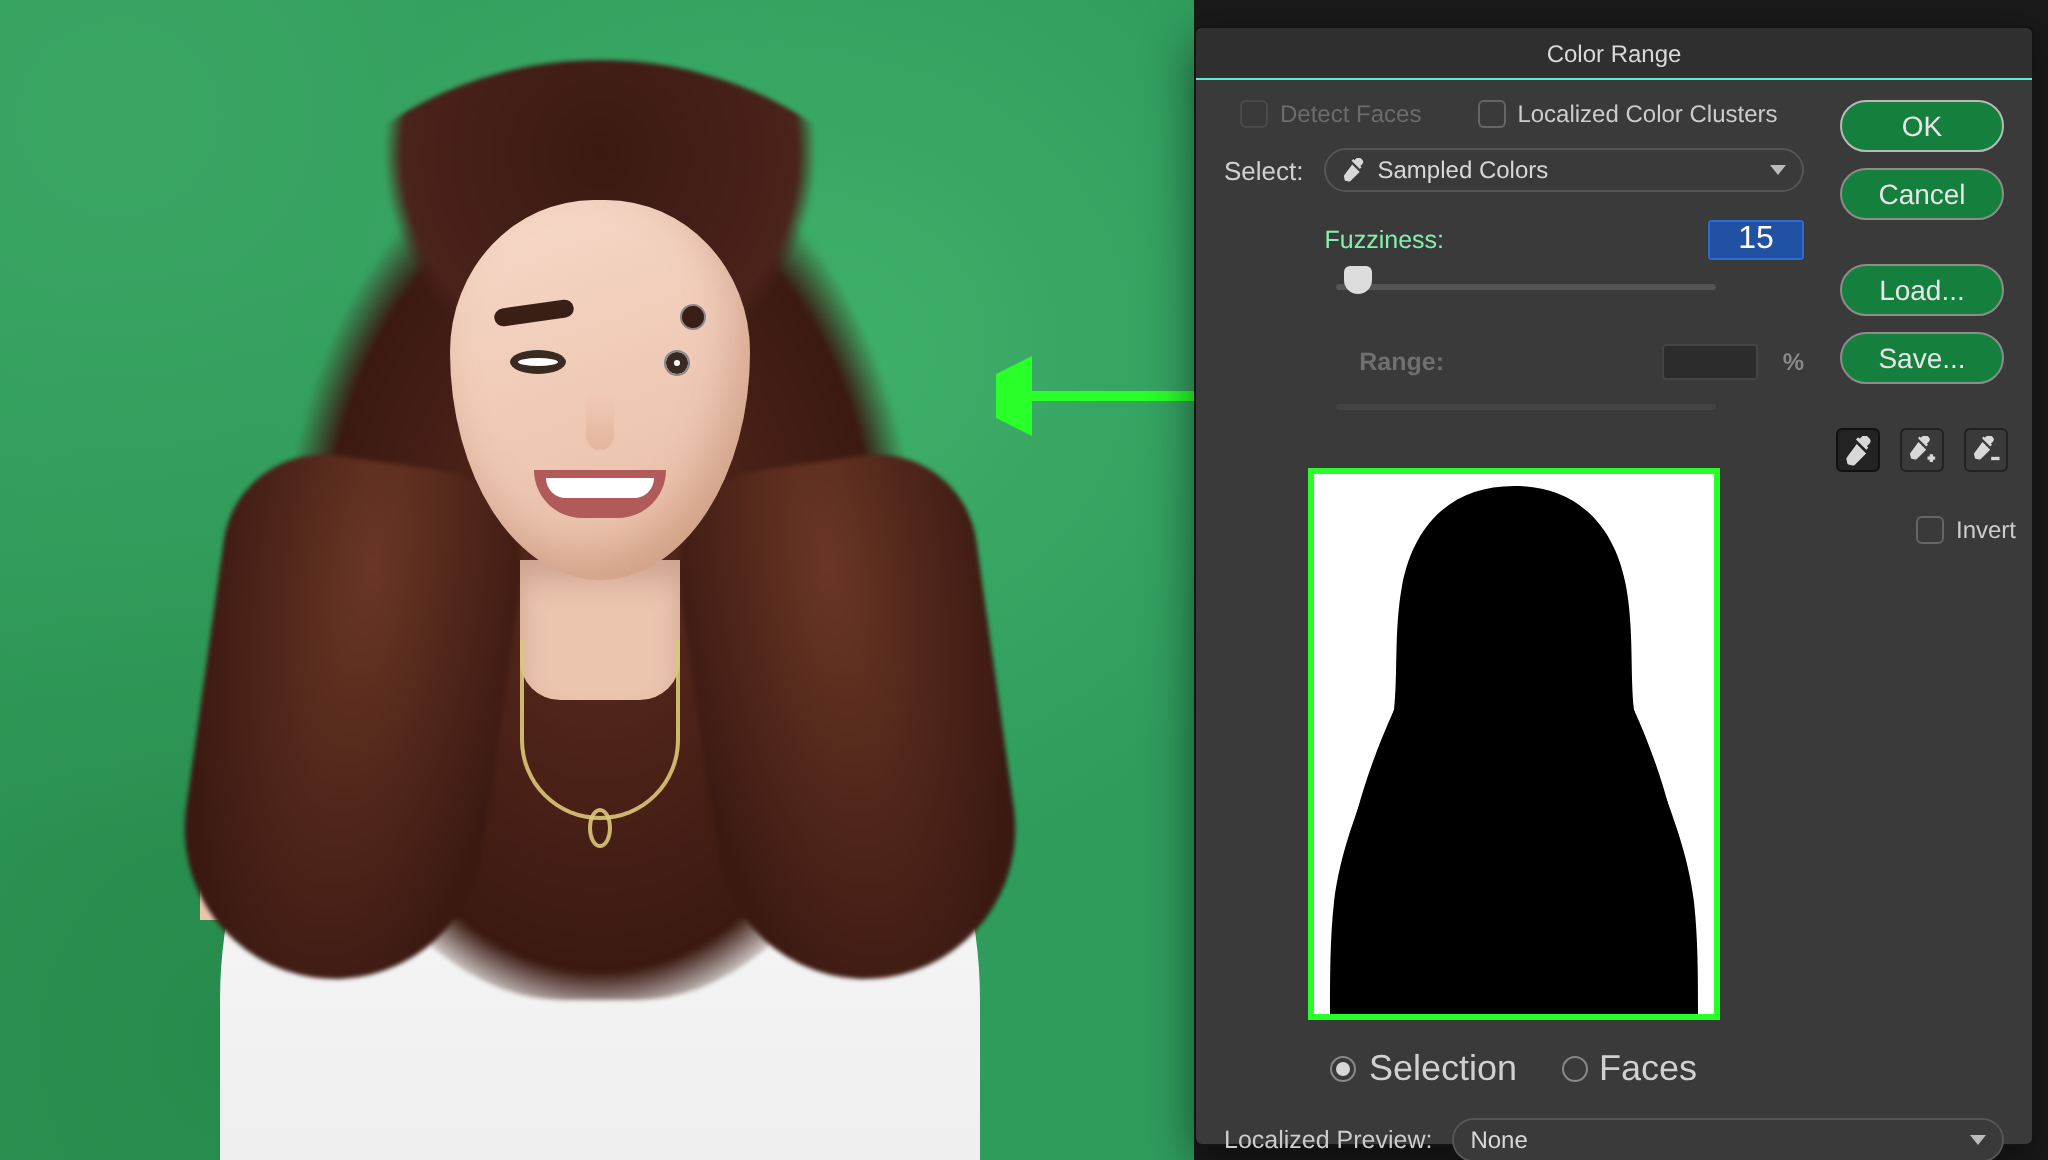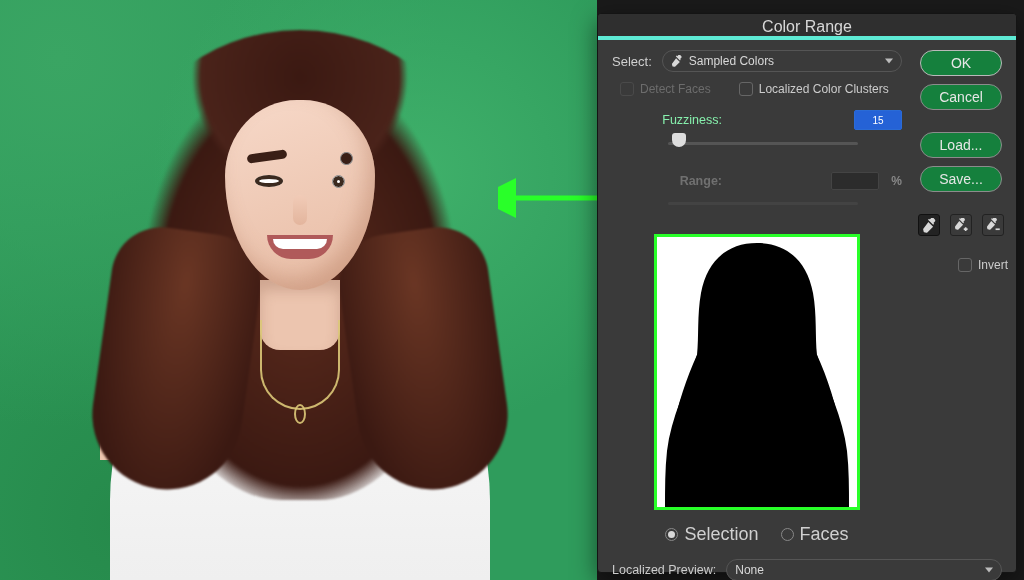--- a/index.html
+++ b/index.html
@@ -120,24 +120,24 @@
     width: 420px; height: 560px;
     background: #3a3a3a;
     border: 1px solid #141414;
     border-radius: 4px;
     box-shadow: 0 8px 24px rgba(0,0,0,.5);
     display:flex; flex-direction:column;
   }
   .titlebar {
     height: 26px;
     background: #2f2f2f;
-    border-bottom: 4px solid #5eead4;
+    border-bottom: 1px solid #5eead4;
     text-align: center;
     line-height: 26px;
-    font-size: 16px;
+    font-size: 12px;
     color: #d8d8d8;
     border-radius: 4px 4px 0 0;
   }
   .body {
     flex:1;
     display:flex;
     padding: 10px 10px 8px 14px;
     gap: 14px;
   }
   .main-col { flex:1; display:flex; flex-direction:column; }
@@ -173,22 +173,22 @@
     background:#3a3a3a; display:inline-block;
   }
   .disabled { color:#6c6c6c; }
   .disabled .chk { border-color:#4a4a4a; }
 
   .field-row{ display:flex; align-items:center; gap:12px; margin-top:4px;}
   .field-lbl{ width:110px; text-align:right; color:#86efac; font-size:12.5px;}
   .field-lbl.muted{ color:#707070;}
   .num-input{
     width:48px; height:20px;
-    background:#1d4ed8; border:1px solid #2a6bd6;
-    color:#fff; font-size:10px; text-align:center;
+    background:#0f172a; border:1px solid #2a6bd6;
+    color:#fff; font-size:16px; text-align:center;
     border-radius:2px; outline:none;
   }
   .num-input.selected{
     box-shadow: inset 0 0 0 999px rgba(42,107,214,.7);
   }
   .num-ro{
     width:48px; height:18px;
     background:#2c2c2c; border:1px solid #444;
     border-radius:2px;
   }
@@ -283,38 +283,38 @@
   </defs>
   <line x1="118" y1="20" x2="10" y2="20" stroke="#29ff29" stroke-width="5" marker-end="url(#ah)"></line>
 </svg>
 
 <div class="dialog">
   <div class="titlebar">Color Range</div>
 
   <div class="body">
     <div class="main-col">
 
+      <div class="row" style="gap:28px; margin-left:8px;">
+        <div class="chk-row disabled">
+          <span class="chk"></span>
+          <span>Detect Faces</span>
+        </div>
+        <div class="chk-row">
+          <span class="chk"></span>
+          <span>Localized Color Clusters</span>
+        </div>
+      </div>
+
       <div class="row">
         <label class="lbl">Select:</label>
         <div class="dd">
           <svg class="eyedrop" viewBox="0 0 16 16">
             <path d="M13.5 1.2c.9.9.9 2 0 2.9l-1.3 1.3 0.8 0.8-1.1 1.1-5.5-5.5 1.1-1.1 0.8 0.8 1.3-1.3c.9-.9 2-.9 2.9 0zM6.8 4.3l5 5-6.1 6.1c-.3.3-.7.4-1.1.3l-2.3-.5c-.3-.1-.5-.3-.5-.5l-.5-2.3c-.1-.4 0-.8.3-1.1z" fill="#d8d8d8"></path>
           </svg>
           <span>Sampled Colors</span>
-        </div>
-      </div>
-
-      <div class="row" style="gap:28px; margin-left:8px;">
-        <div class="chk-row disabled">
-          <span class="chk"></span>
-          <span>Detect Faces</span>
-        </div>
-        <div class="chk-row">
-          <span class="chk"></span>
-          <span>Localized Color Clusters</span>
         </div>
       </div>
 
       <div class="field-row">
         <span class="field-lbl">Fuzziness:</span>
         <span style="flex:1"></span>
         <input class="num-input selected" value="15" style="">
       </div>
       <div class="slider">
         <div class="track"></div>

